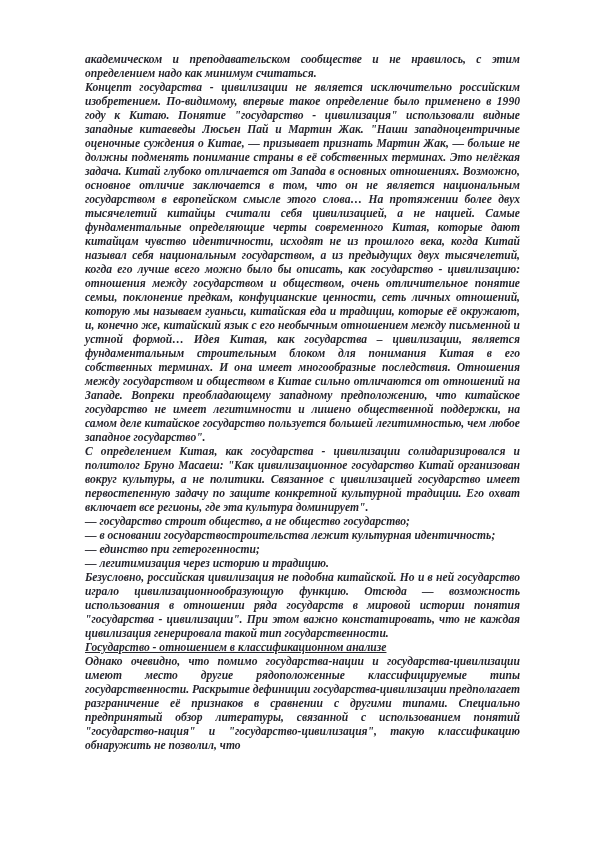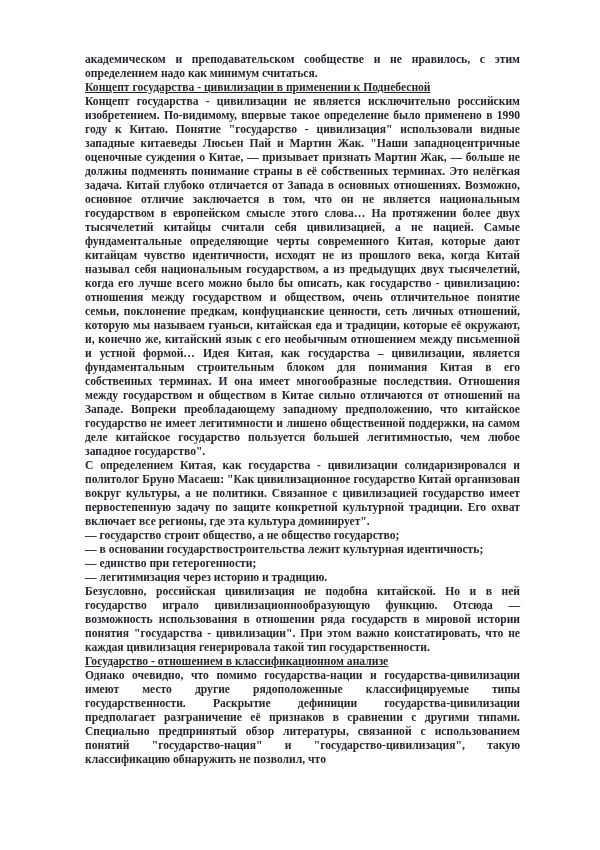--- a/index.html
+++ b/index.html
@@ -9,20 +9,21 @@
   }
   .page {
     position: relative;
     width: 600px;
     height: 850px;
     background: #ffffff;
     box-sizing: border-box;
     padding: 53px 80px 40px 85px;
     overflow: hidden;
     font-family: "Liberation Serif", "DejaVu Serif", serif;
+    font-style: italic;
     font-weight: bold;
     font-size: 11.6px;
     line-height: 14px;
     color: #26262e;
   }
   .doc p {
     margin: 0;
     text-align: justify;
   }
   .doc p.last {
@@ -39,21 +40,20 @@
   }
 </style>
 </head>
 <body>
 
 <div class="page">
   <div class="doc">
 
     <p>академическом и преподавательском сообществе и не нравилось, с этим определением надо как минимум считаться.</p>
 
-    <p class="heading">Концепт государства - цивилизации в применении к Поднебесной</p>
 
     <p>Концепт государства - цивилизации не является исключительно российским изобретением. По-видимому, впервые такое определение было применено в 1990 году к Китаю. Понятие "государство - цивилизация" использовали видные западные китаеведы Люсьен Пай и Мартин Жак. "Наши западноцентричные оценочные суждения о Китае, — призывает признать Мартин Жак, — больше не должны подменять понимание страны в её собственных терминах. Это нелёгкая задача. Китай глубоко отличается от Запада в основных отношениях. Возможно, основное отличие заключается в том, что он не является национальным государством в европейском смысле этого слова… На протяжении более двух тысячелетий китайцы считали себя цивилизацией, а не нацией. Самые фундаментальные определяющие черты современного Китая, которые дают китайцам чувство идентичности, исходят не из прошлого века, когда Китай называл себя национальным государством, а из предыдущих двух тысячелетий, когда его лучше всего можно было бы описать, как государство - цивилизацию: отношения между государством и обществом, очень отличительное понятие семьи, поклонение предкам, конфуцианские ценности, сеть личных отношений, которую мы называем гуаньси, китайская еда и традиции, которые её окружают, и, конечно же, китайский язык с его необычным отношением между письменной и устной формой… Идея Китая, как государства – цивилизации, является фундаментальным строительным блоком для понимания Китая в его собственных терминах. И она имеет многообразные последствия. Отношения между государством и обществом в Китае сильно отличаются от отношений на Западе. Вопреки преобладающему западному предположению, что китайское государство не имеет легитимности и лишено общественной поддержки, на самом деле китайское государство пользуется большей легитимностью, чем любое западное государство".</p>
 
     <p>С определением Китая, как государства - цивилизации солидаризировался и политолог Бруно Масаеш: "Как цивилизационное государство Китай организован вокруг культуры, а не политики. Связанное с цивилизацией государство имеет первостепенную задачу по защите конкретной культурной традиции. Его охват включает все регионы, где эта культура доминирует".</p>
 
 
     <p class="bullet">— государство строит общество, а не общество государство;</p>
     <p class="bullet">— в основании государствостроительства лежит культурная идентичность;</p>
     <p class="bullet">— единство при гетерогенности;</p>
     <p class="bullet">— легитимизация через историю и традицию.</p>

